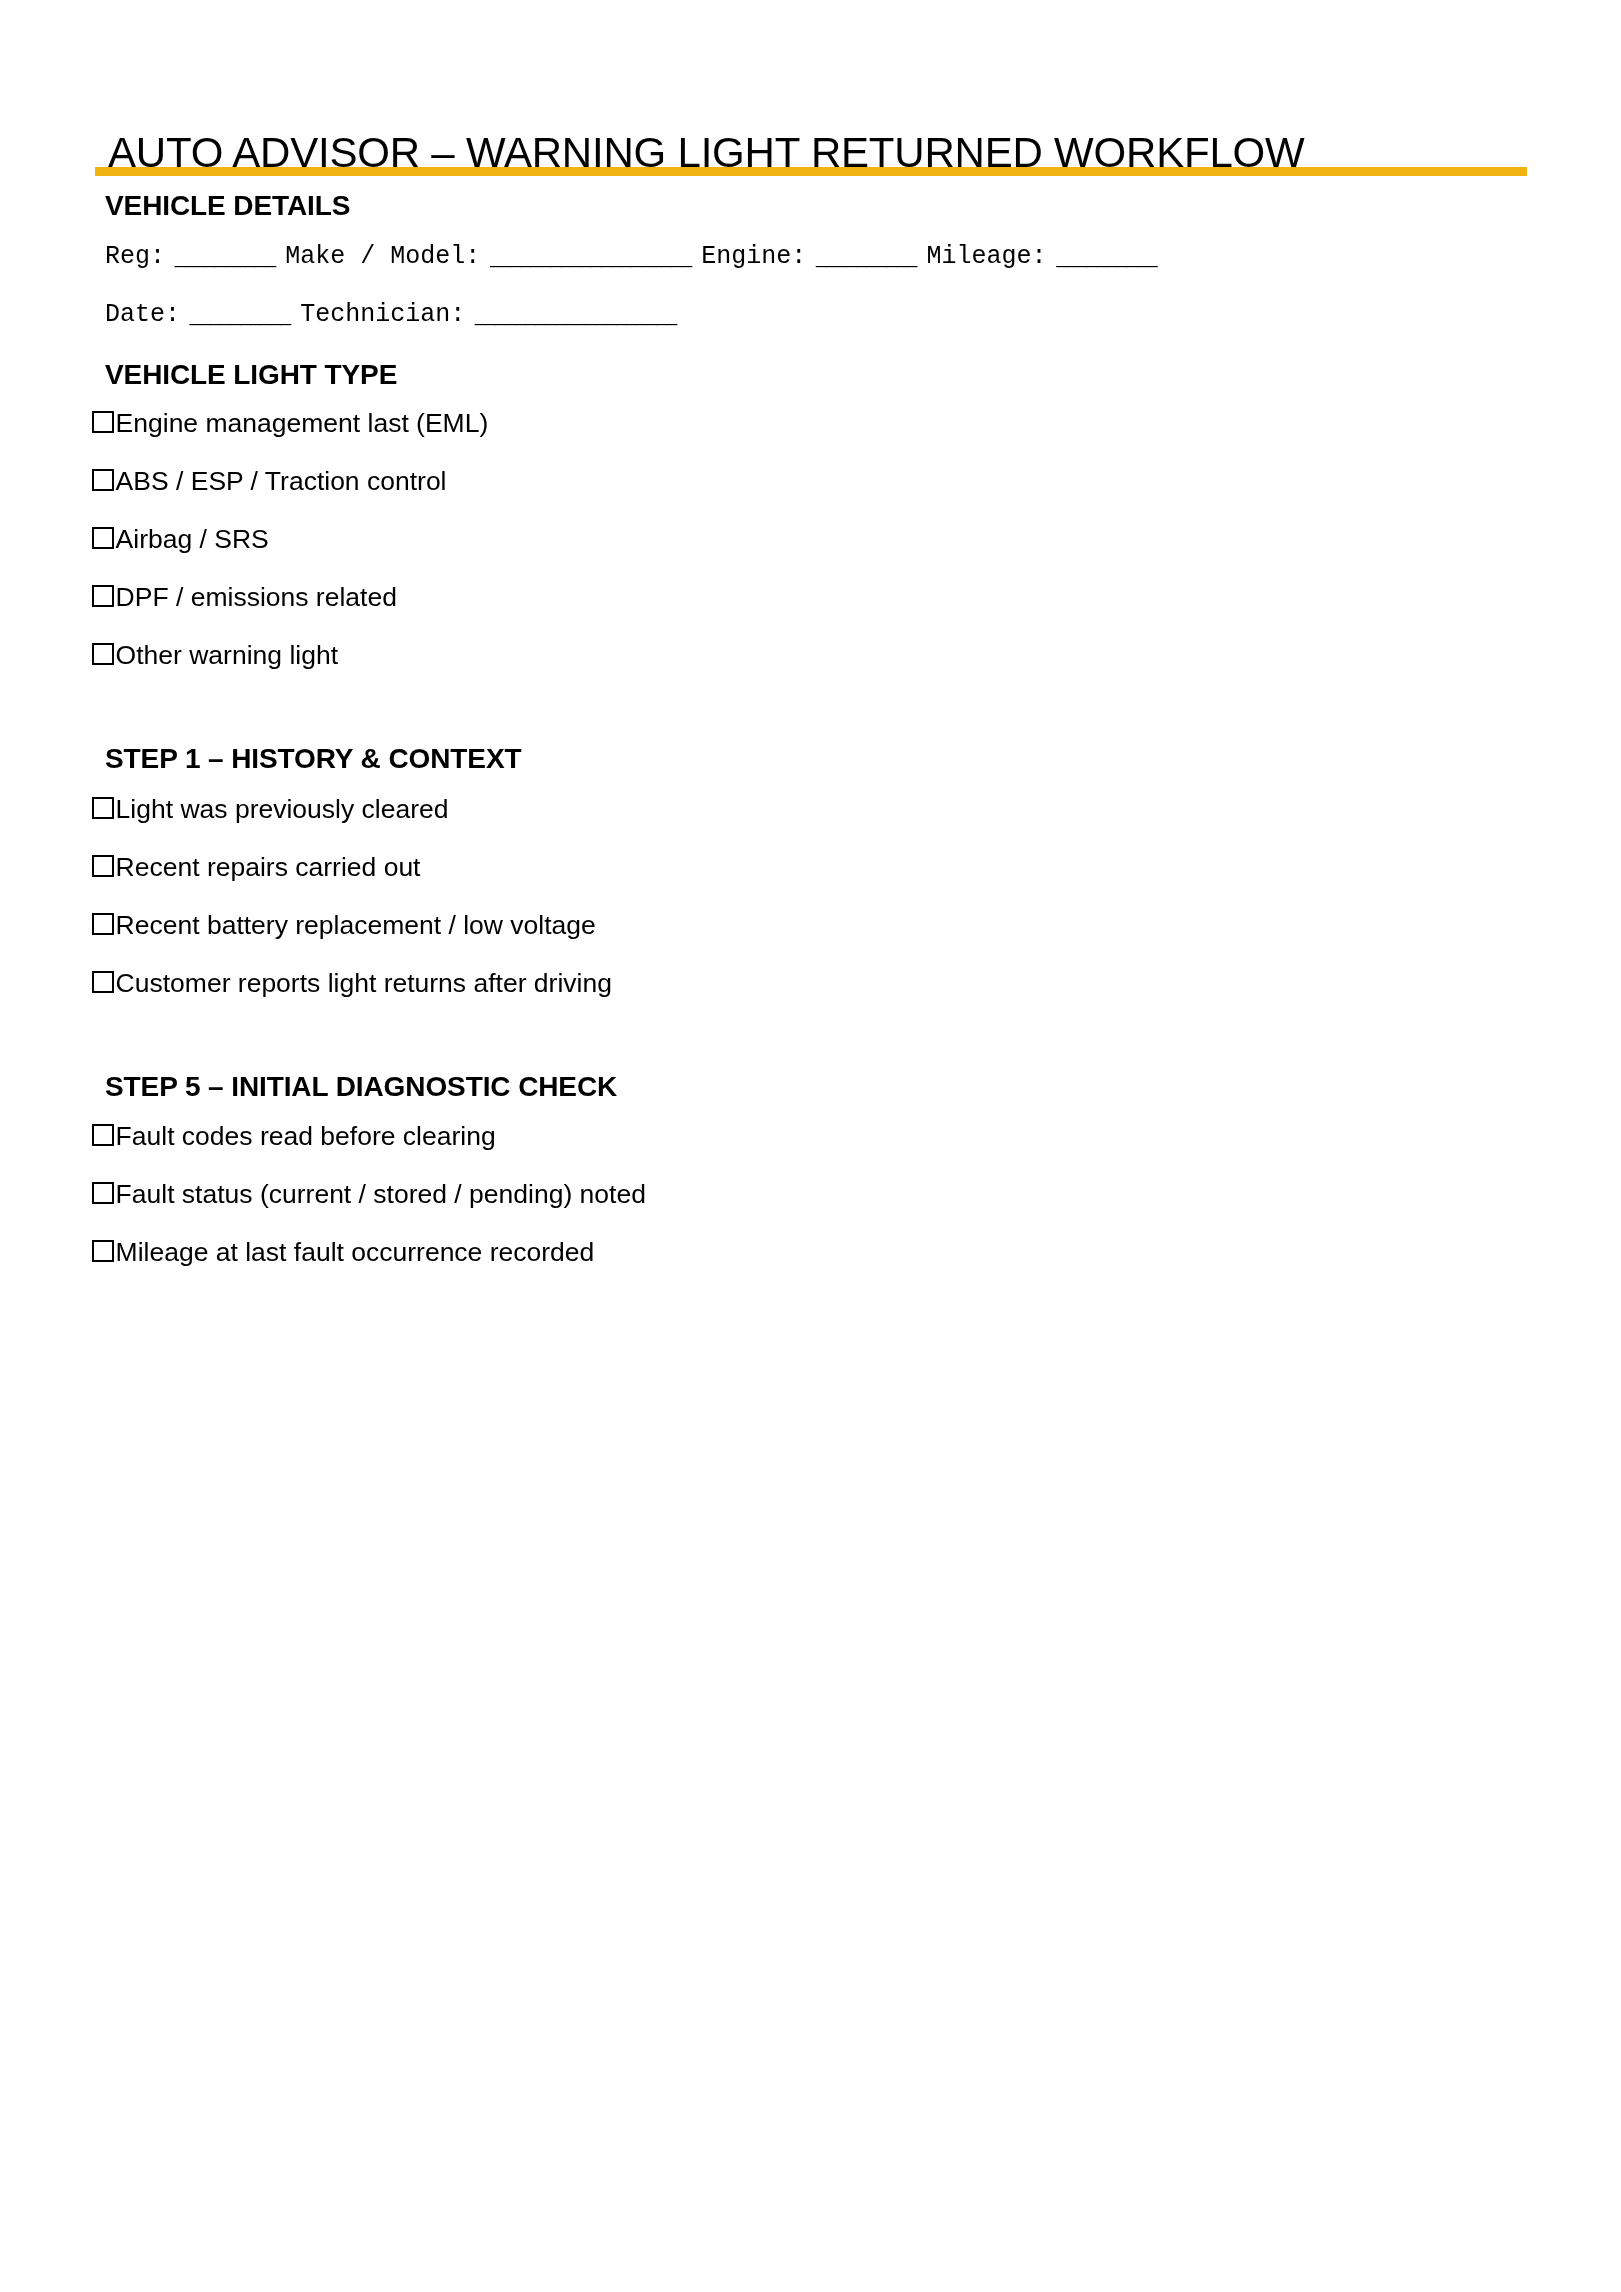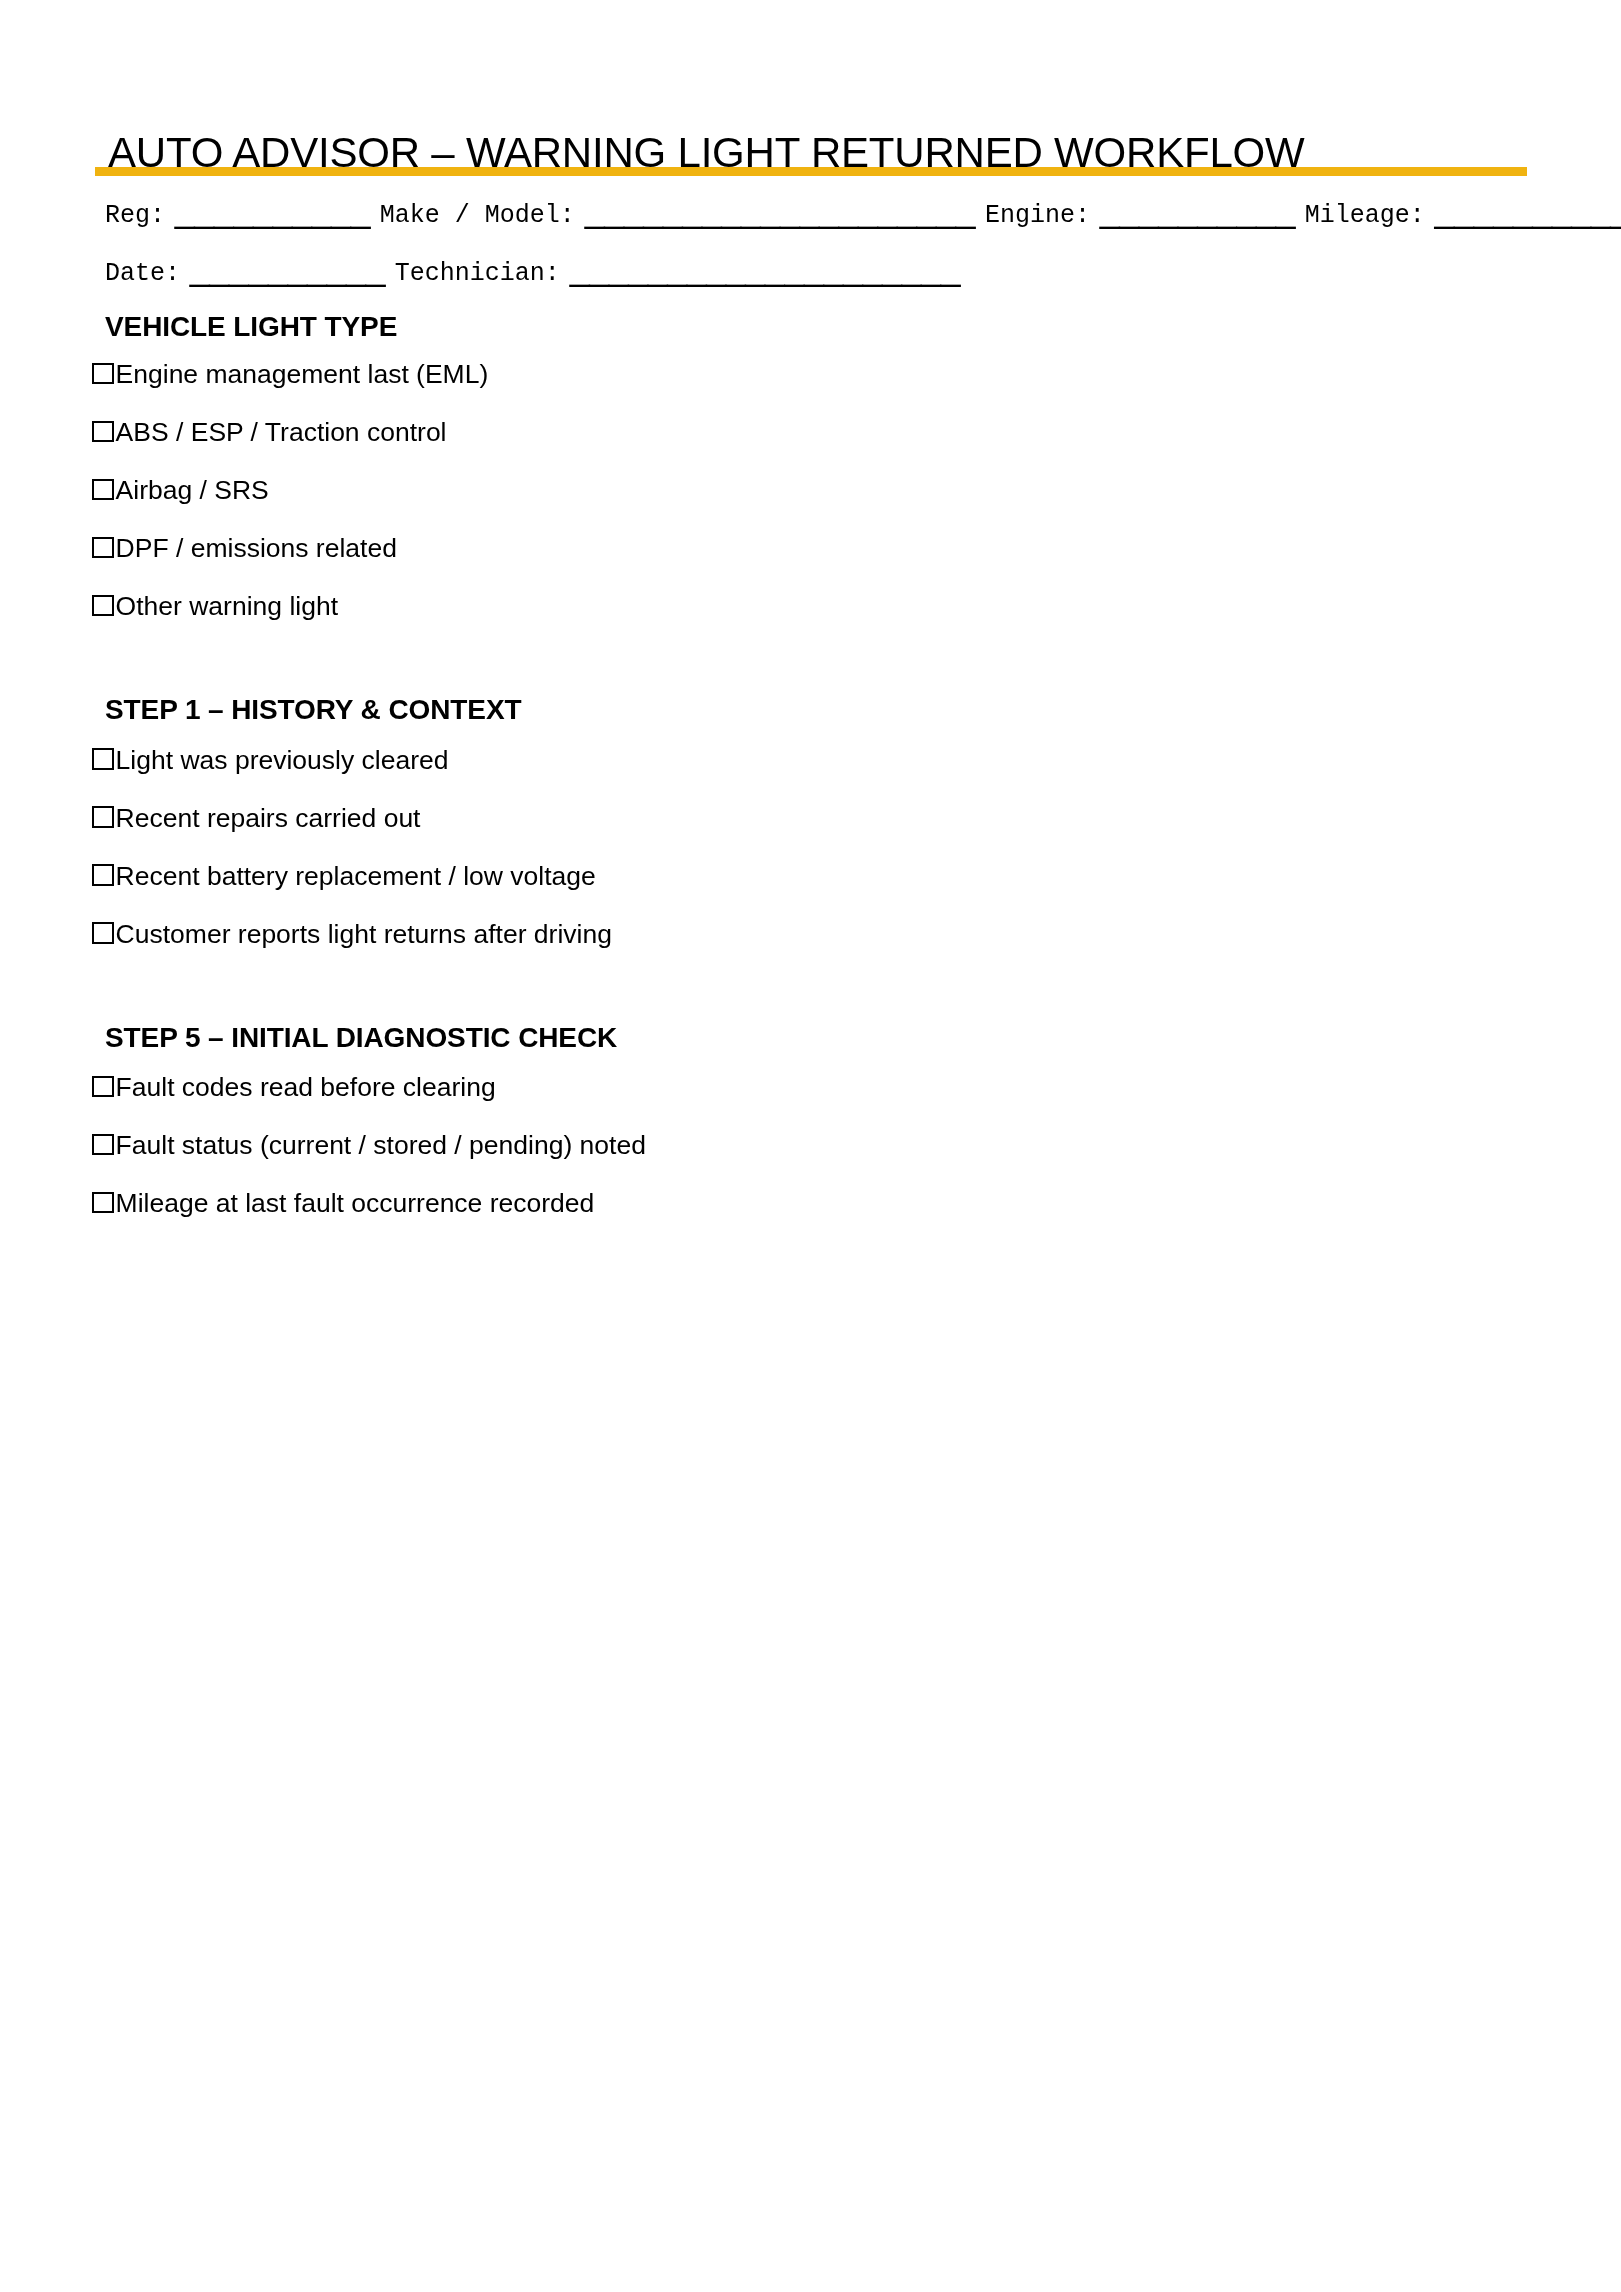--- a/index.html
+++ b/index.html
@@ -70,21 +70,21 @@
   .field-row {
     padding-left: 105px;
     font-size: 26.5px;
     line-height: 1.0;
     height: 58px;
     white-space: nowrap;
     color: #000;
   }
   .field-label { font-size: 25px; font-family: Liberation Mono, monospace; }
   .field-blank {
-    font-size: 36px;
+    font-size: 19px;
     letter-spacing: -0.5px;
     margin-top: 48px;
   }
   .field-gap { display: inline-block; width: 9.8px; }
 
   
   .check-row {
     padding-left: 92px;
     height: 58px;
     font-size: 26.5px;
@@ -114,20 +114,21 @@
 
 <div class="page">
 
   <h1 class="doc-title">AUTO ADVISOR – WARNING LIGHT RETURNED WORKFLOW</h1>
 
   <div class="title-rule"></div>
 
   <div class="content">
 
     <section class="section">
+      <h2 class="section-heading first">VEHICLE DETAILS</h2>
 
       <div class="field-row">
         <span class="field-label">Reg:</span><span class="field-gap"></span><span class="field-blank">__________</span><span class="field-gap"></span><span class="field-label">Make / Model:</span><span class="field-gap"></span><span class="field-blank">____________________</span><span class="field-gap"></span><span class="field-label">Engine:</span><span class="field-gap"></span><span class="field-blank">__________</span><span class="field-gap"></span><span class="field-label">Mileage:</span><span class="field-gap"></span><span class="field-blank">__________</span>
       </div>
 
       <div class="field-row">
         <span class="field-label">Date:</span><span class="field-gap"></span><span class="field-blank">__________</span><span class="field-gap"></span><span class="field-label">Technician:</span><span class="field-gap"></span><span class="field-blank">____________________</span>
       </div>
     </section>
 

